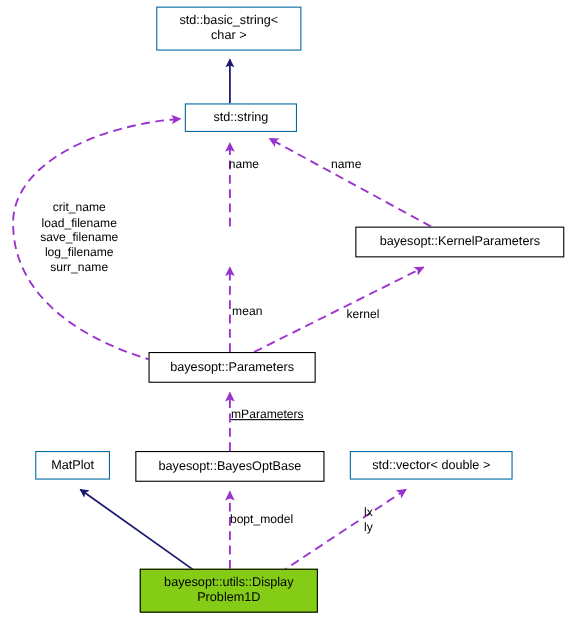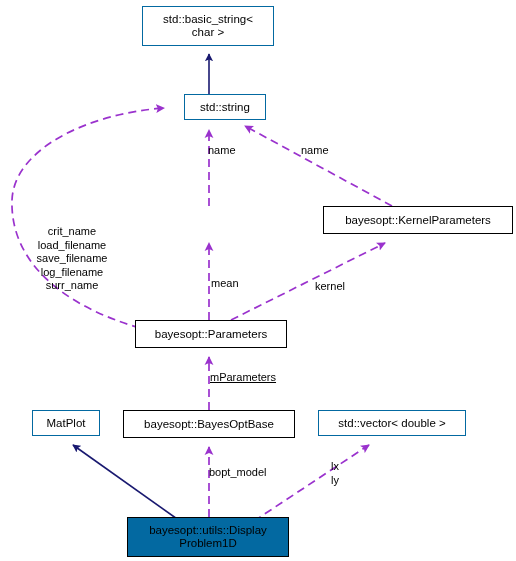--- a/index.html
+++ b/index.html
@@ -41,32 +41,31 @@
     letter-spacing: 0px;
   }
   .node.plain {
     border: 1px solid #0369a1;
   }
   .node.strong {
     border: 1.6px solid #000000;
   }
   .node.current {
     border: 1.6px solid #000000;
-    background: #0369a1;
+    background: #84cc16;
   }
   .edge-label {
     position: absolute;
     font-size: 11px;
     line-height: 13.5px;
     color: #000000;
     white-space: pre-line;
   }
   .edge-label.center {
     text-align: center;
-    margin-top: 42px;
   }
 </style>
 </head>
 <body>
 
 <div id="diagram">
 
   <svg id="edges" viewBox="0 0 516 561" width="516" height="561" xmlns="http://www.w3.org/2000/svg">
     <defs>
       <marker id="arrow-inherit" markerWidth="9" markerHeight="9" refX="7.2" refY="4.5" orient="auto" markerUnits="userSpaceOnUse">
@@ -94,21 +93,21 @@
     <path d="M 209,517 L 209,447" stroke="#9a32cd" stroke-width="1.7" fill="none" stroke-dasharray="8,5" marker-end="url(#arrow-usage)"></path>
 
     <path d="M 180,521 L 73,445" stroke="#191970" stroke-width="1.6" fill="none" marker-end="url(#arrow-inherit)"></path>
 
     <path d="M 254,521 L 369,445" stroke="#9a32cd" stroke-width="1.7" fill="none" stroke-dasharray="8,5" marker-end="url(#arrow-usage)"></path>
   </svg>
 
   <div class="node plain" style="left:142px; top:6px; width:132px; height:40px;">std::basic_string&lt;
 char &gt;</div>
 
-  <div class="node plain" style="left:168px; top:94px; width:82px; height:26px;margin-left:16px;">std::string</div>
+  <div class="node plain" style="left:168px; top:94px; width:102px; height:26px;">std::string</div>
 
 
   <div class="node strong" style="left:323px; top:206px; width:190px; height:28px;">bayesopt::KernelParameters</div>
 
   <div class="node strong" style="left:135px; top:320px; width:152px; height:28px;">bayesopt::Parameters</div>
 
   <div class="node plain" style="left:32px; top:410px; width:68px; height:26px;">MatPlot</div>
 
   <div class="node strong" style="left:123px; top:410px; width:172px; height:28px;">bayesopt::BayesOptBase</div>
 

